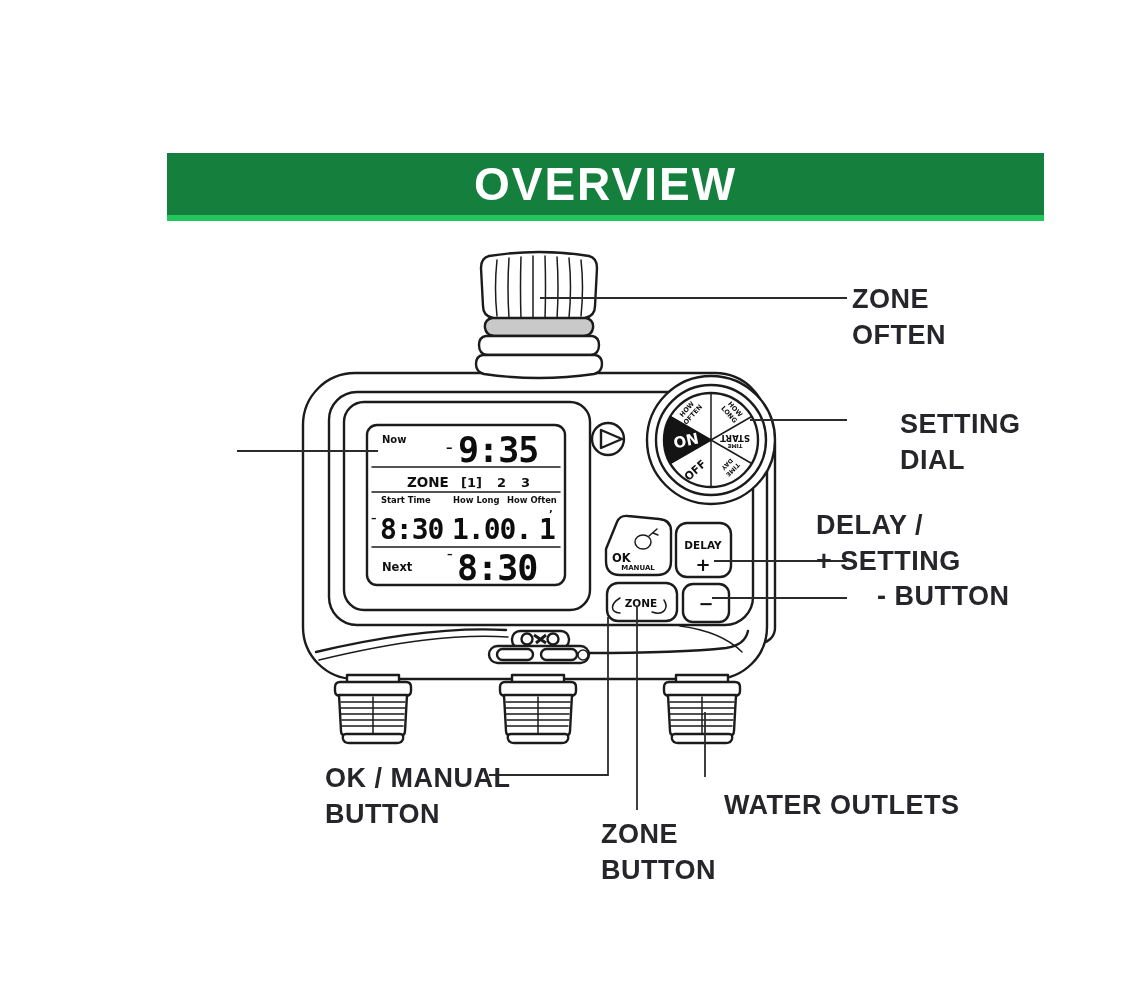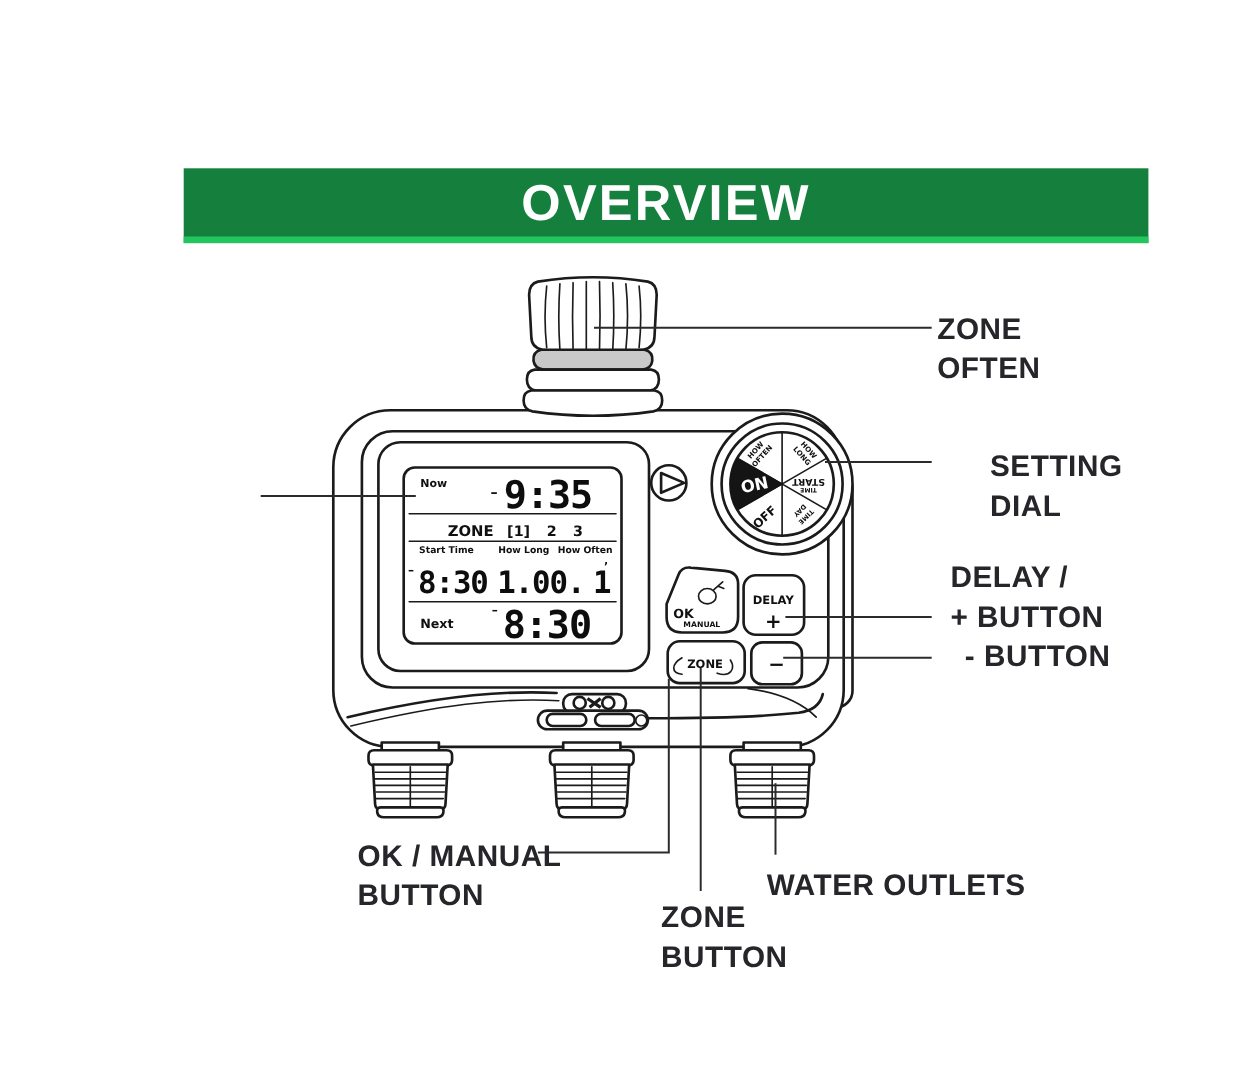--- a/index.html
+++ b/index.html
@@ -173,32 +173,32 @@
   </svg>
 
   <div class="lbl" style="left:852px;top:281px;">
     <div>ZONE</div>
     <div>OFTEN</div>
   </div>
   <div class="lbl" style="left:900px;top:406px;">
     <div>SETTING</div>
     <div>DIAL</div>
   </div>
-  <div class="lbl" style="left:864px;top:507px;">
+  <div class="lbl" style="left:816px;top:507px;">
     <div>DELAY /</div>
-    <div>+ BUTTON</div>
+    <div>+ SETTING</div>
   </div>
   <div class="lbl" style="left:852px;top:578px;margin-left:25px;">
     <div>- BUTTON</div>
   </div>
   <div class="lbl" style="left:325px;top:760px;">
     <div>OK / MANUAL</div>
     <div>BUTTON</div>
   </div>
   <div class="lbl" style="left:601px;top:816px;">
     <div>ZONE</div>
     <div>BUTTON</div>
   </div>
-  <div class="lbl" style="left:697px;top:787px;">
+  <div class="lbl" style="left:724px;top:787px;">
     <div>WATER OUTLETS</div>
   </div>
 
 </div>
 
 </body></html>

